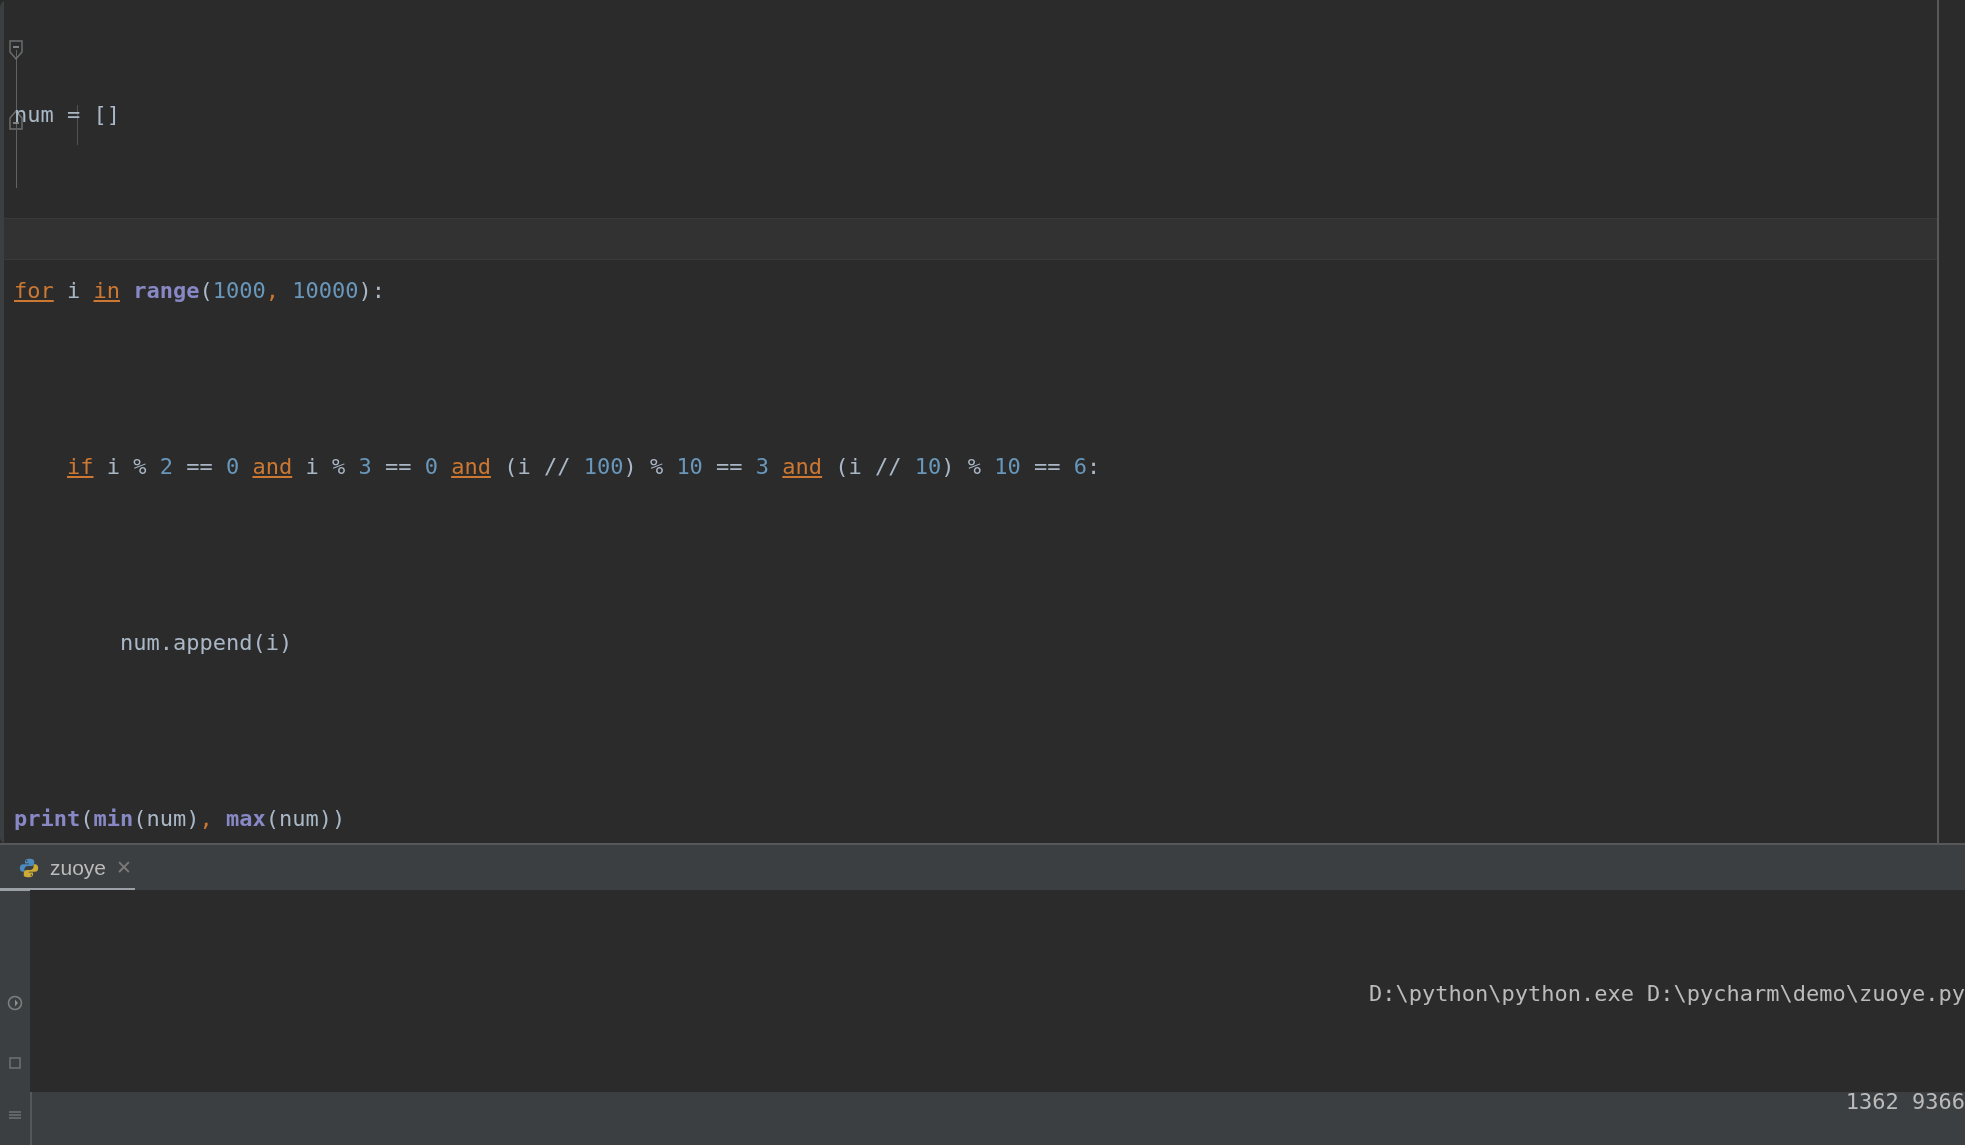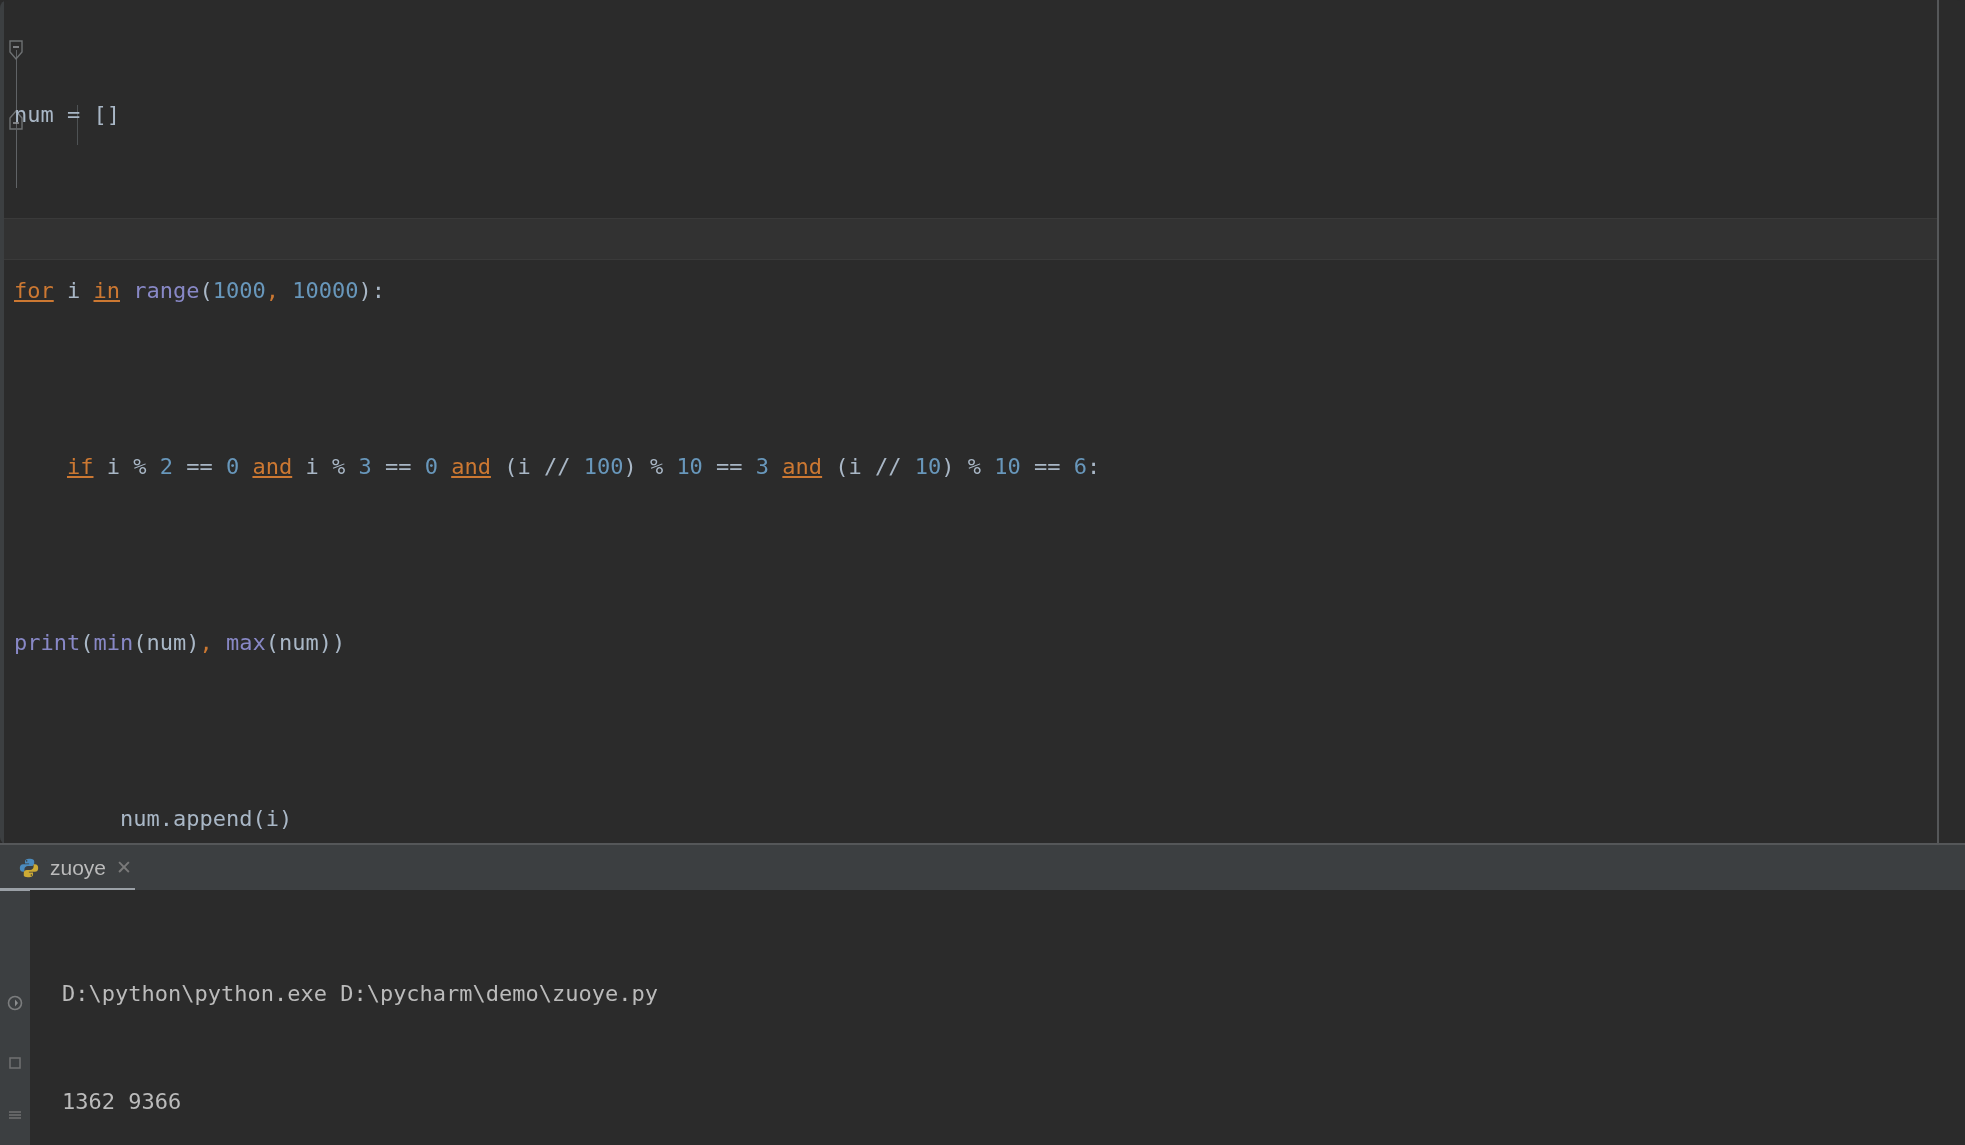--- a/index.html
+++ b/index.html
@@ -74,21 +74,21 @@
     position: absolute;
     left: 0; top: 843px;
     width: 1965px; height: 2px;
     background: #555759;
   }
 
   
   .t-def   { color: #a9b7c6; }
   .t-kw    { color: #cc7832; text-decoration: underline; }
   .t-num   { color: #6897bb; }
-  .t-builtin { color: #8888c6; }
+  .t-builtin { color: #8888c6; font-weight: bold; }
   .t-op    { color: #a9b7c6; }
   .t-comma { color: #cc7832; }
   .t-brk   { color: #a9b7c6; }
 
   
   .fold {
     position: absolute;
     left: 4px;
     width: 18px;
     color: #787878;
@@ -157,28 +157,29 @@
   }
   .tab-underline {
     position: absolute;
     left: 0; top: 43px;
     width: 135px; height: 3px;
     background: #9aa0a6;
   }
   .console {
     position: absolute;
     left: 30px; top: 45px;
-    width: 1935px; height: 255px;
+    width: 1935px; height: 202px;
     background: #2b2b2b;
     padding: 14px 0 0 32px;
     box-sizing: border-box;
     font-size: 22px;
     line-height: 36px;
     white-space: pre;
     color: #bbbbbb;
+    text-align: right;
   }
   .console-sep {
     position: absolute;
     left: 30px; top: 45px;
     width: 2px; height: 255px;
     background: #555759;
   }
 
   
   .py-icon { width: 22px; height: 22px; display:block; }
@@ -212,23 +213,23 @@
 
     <div class="indent-guide" style="left:77px;top:105px;height:40px;"></div>
 
     <div class="code-area">
       <div class="line"><span class="t-def">num</span><span class="t-op"> = </span><span class="t-brk">[]</span></div>
 
       <div class="line"><span class="t-kw">for</span><span class="t-def"> i </span><span class="t-kw">in</span><span class="t-def"> </span><span class="t-builtin">range</span><span class="t-brk">(</span><span class="t-num">1000</span><span class="t-comma">,</span><span class="t-def"> </span><span class="t-num">10000</span><span class="t-brk">):</span></div>
 
       <div class="line"><span class="t-def">    </span><span class="t-kw">if</span><span class="t-def"> i % </span><span class="t-num">2</span><span class="t-def"> == </span><span class="t-num">0</span><span class="t-def"> </span><span class="t-kw">and</span><span class="t-def"> i % </span><span class="t-num">3</span><span class="t-def"> == </span><span class="t-num">0</span><span class="t-def"> </span><span class="t-kw">and</span><span class="t-def"> (i // </span><span class="t-num">100</span><span class="t-def">) % </span><span class="t-num">10</span><span class="t-def"> == </span><span class="t-num">3</span><span class="t-def"> </span><span class="t-kw">and</span><span class="t-def"> (i // </span><span class="t-num">10</span><span class="t-def">) % </span><span class="t-num">10</span><span class="t-def"> == </span><span class="t-num">6</span><span class="t-def">:</span></div>
 
+      <div class="line"><span class="t-def">        num.append(i)</span></div>
+
       <div class="line"><span class="t-builtin">print</span><span class="t-brk">(</span><span class="t-builtin">min</span><span class="t-def">(num)</span><span class="t-comma">,</span><span class="t-def"> </span><span class="t-builtin">max</span><span class="t-def">(num))</span></div>
-
-      <div class="line"><span class="t-def">        num.append(i)</span></div>
 
       
     </div>
 
     <div class="editor-divider-right"></div>
   </div>
   <div class="editor-bottom-border"></div>
 
   <div class="run-panel">
 

